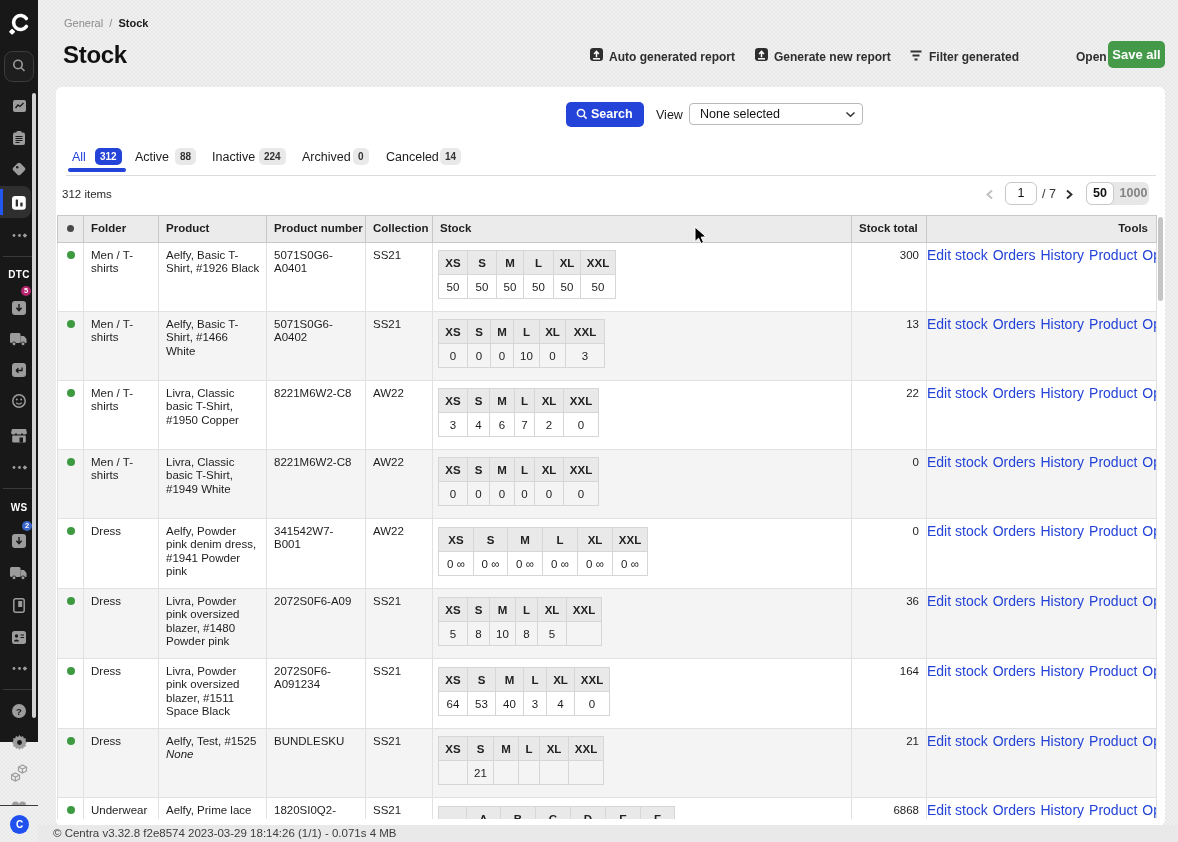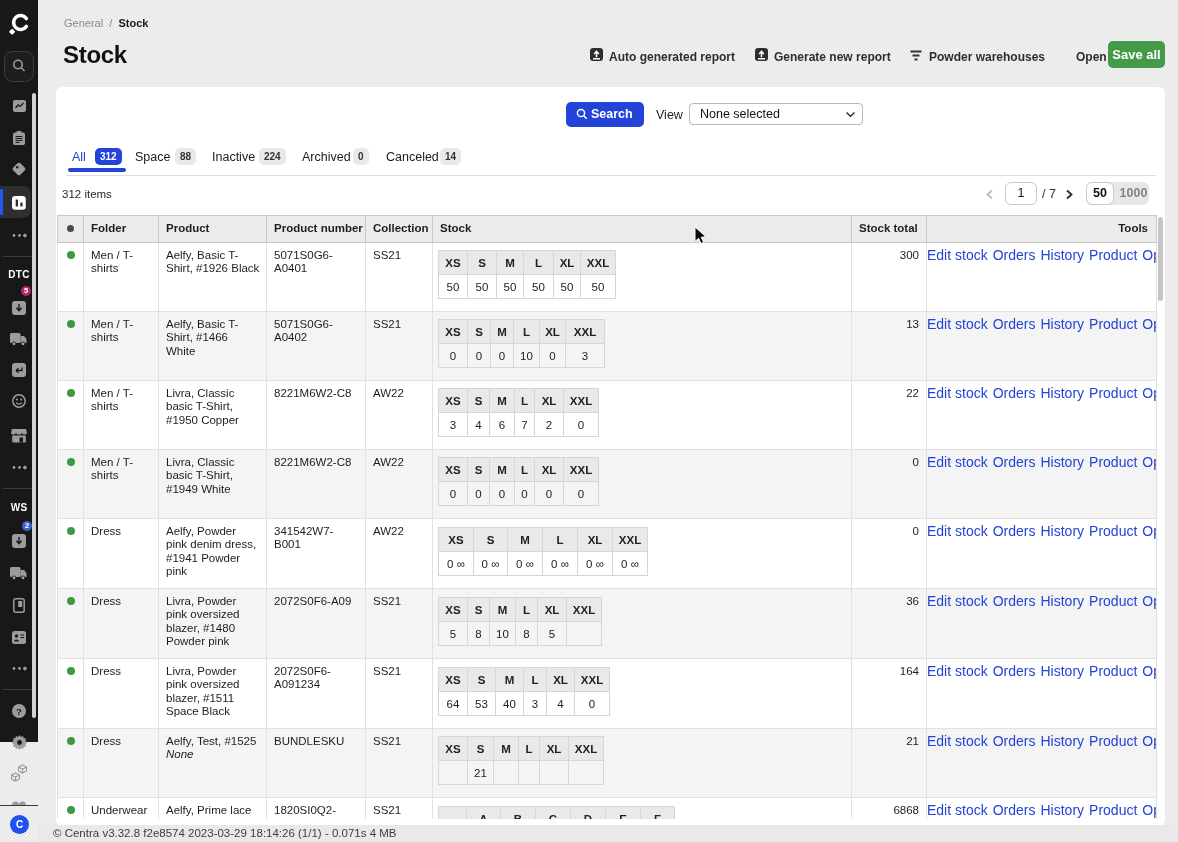--- a/index.html
+++ b/index.html
@@ -88,21 +88,21 @@
 #cursor { position:absolute; left:694px; top:226px; z-index:9; }
 </style>
 </head>
 <body>
 <div id="app">
 
   <div id="crumb">General&nbsp; /&nbsp; <b>Stock</b></div>
   <div id="h1">Stock</div>
   <div class="actlbl" style="left:609px;">Auto generated report</div>
   <div class="actlbl" style="left:774px;">Generate new report</div>
-  <div class="actlbl" style="left:929px;">Powder warehouses</div>
+  <div class="actlbl" style="left:929px;">Filter generated</div>
   <div class="actlbl" style="left:1048px;margin-left:28px;">Open all</div>
   <div id="saveall">Save all</div>
   <svg class="abs" style="left:590px;top:48px;" width="13" height="13" viewBox="0 0 13 13">
       <rect x="0" y="0" width="13" height="13" rx="3.2" fill="#2e2e2e"></rect>
       <path d="M6.5 9.2 L6.5 3.8 M4.1 5.9 L6.5 3.3 L8.9 5.9" stroke="#fff" stroke-width="1.5" fill="none"></path>
       <path d="M3 10.8 L10 10.8" stroke="#fff" stroke-width="1.5"></path>
     </svg>
   <svg class="abs" style="left:755px;top:48px;" width="13" height="13" viewBox="0 0 13 13">
       <rect x="0" y="0" width="13" height="13" rx="3.2" fill="#2e2e2e"></rect>
       <path d="M6.5 9.2 L6.5 3.8 M4.1 5.9 L6.5 3.3 L8.9 5.9" stroke="#fff" stroke-width="1.5" fill="none"></path>
@@ -119,21 +119,21 @@
       <path d="M7.8 7.8 L10.6 10.6" stroke="#fff" stroke-width="1.5"></path>
     </svg>
   <div id="viewlbl">View</div>
   <div id="viewdd">None selected</div>
   <svg class="abs" style="left:845px;top:111px;" width="11" height="7" viewBox="0 0 11 7">
       <path d="M1.5 1.5 L5.5 5.2 L9.5 1.5" stroke="#333" stroke-width="1.5" fill="none"></path>
     </svg>
 
   <div class="tab" style="left:72px;color:#2443d8;">All</div>
   <div class="tbadge" style="left:95px;background:#2443d8;color:#fff;">312</div>
-  <div class="tab" style="left:135px;">Space</div>
+  <div class="tab" style="left:135px;">Active</div>
   <div class="tbadge" style="left:175px;">88</div>
   <div class="tab" style="left:212px;">Inactive</div>
   <div class="tbadge" style="left:259px;">224</div>
   <div class="tab" style="left:302px;">Archived</div>
   <div class="tbadge" style="left:353px;">0</div>
   <div class="tab" style="left:386px;">Canceled</div>
   <div class="tbadge" style="left:440px;">14</div>
   <div id="tab-underline"></div>
   <div id="tabs-line"></div>
 

